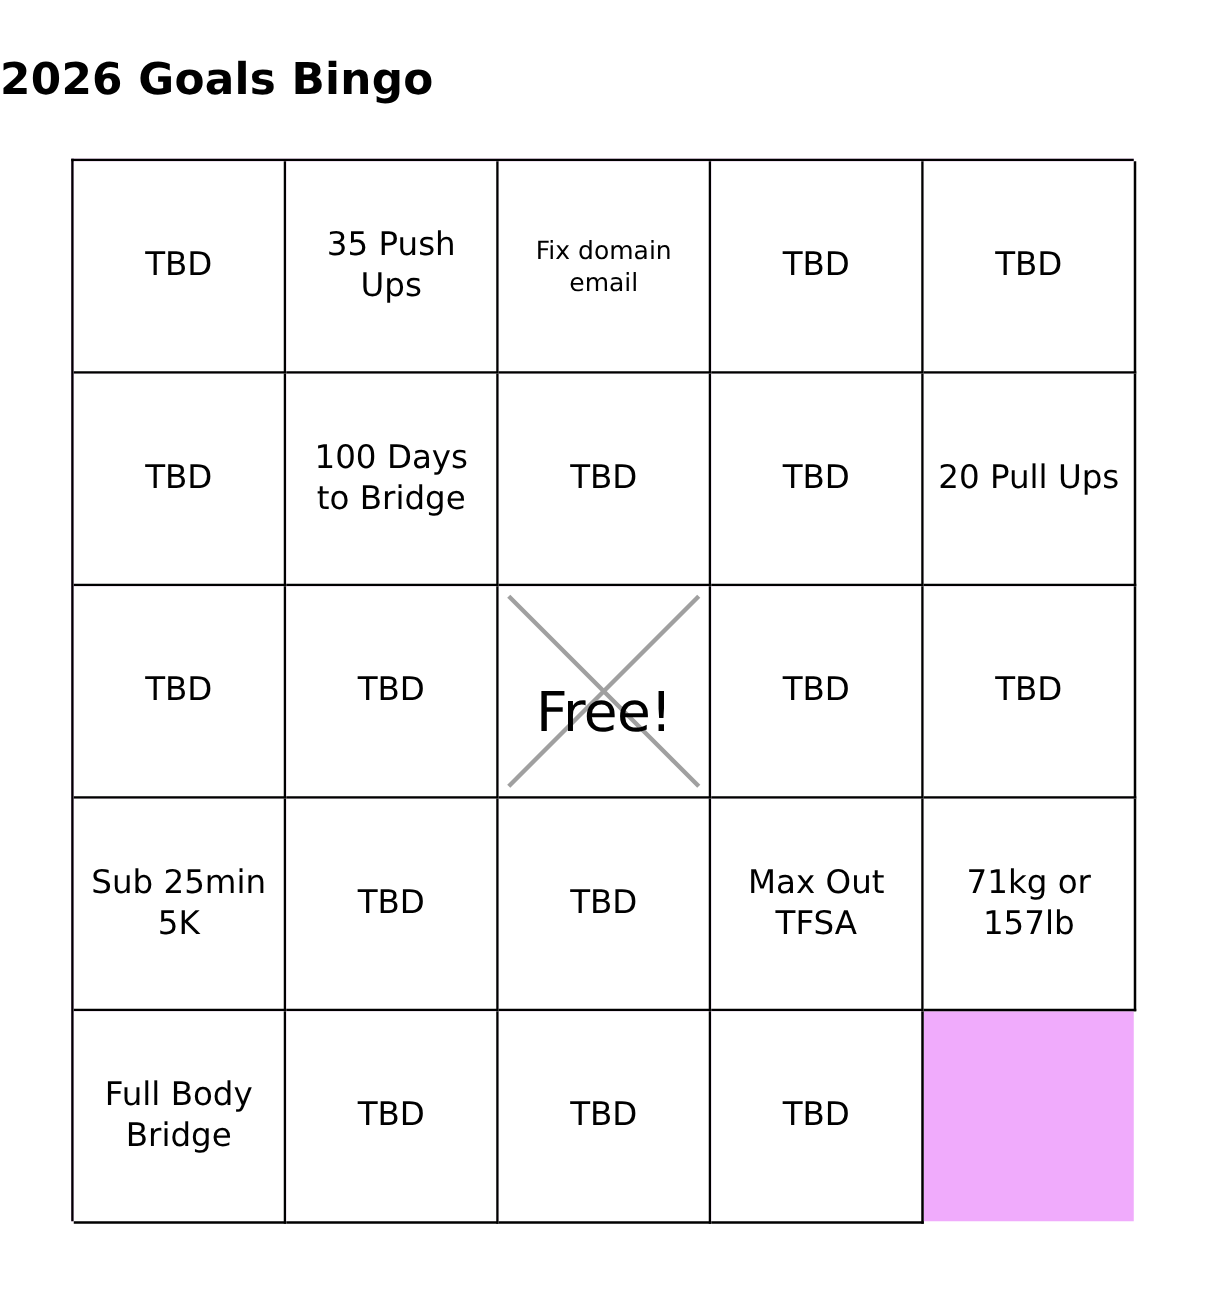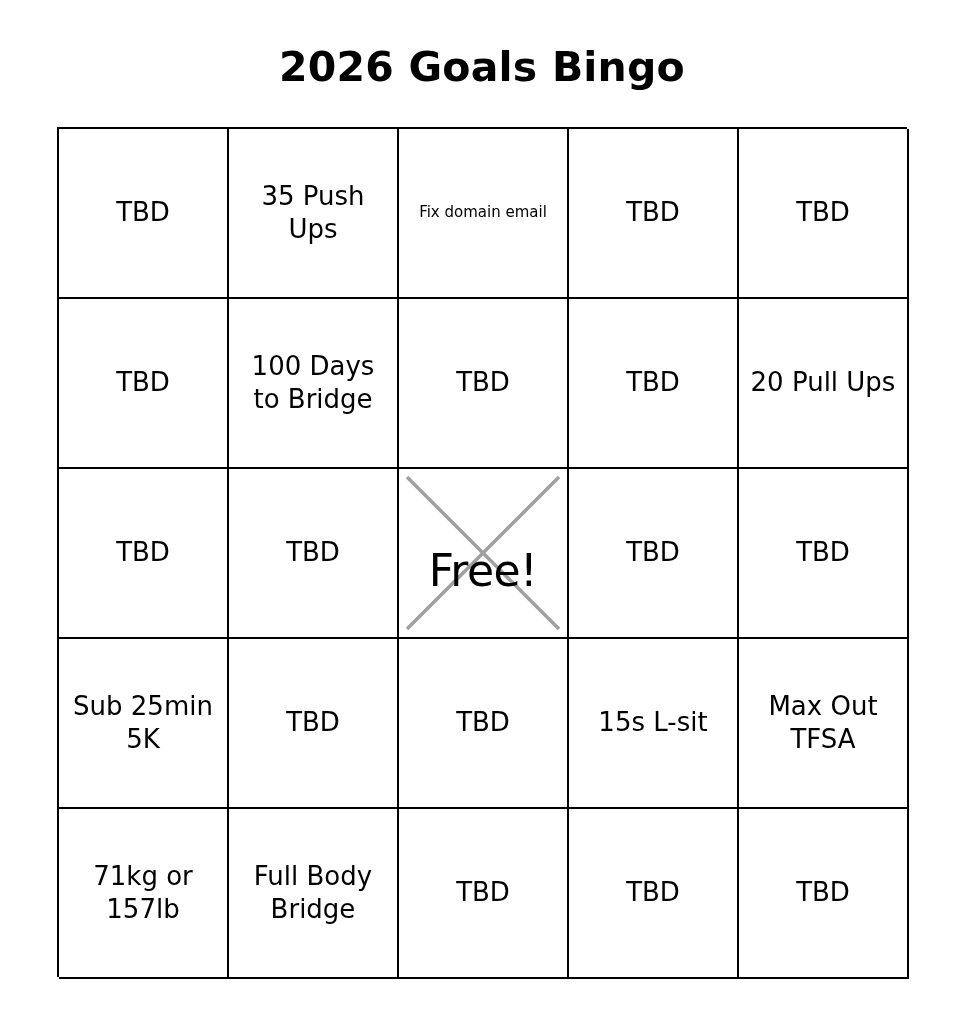--- a/index.html
+++ b/index.html
@@ -23,22 +23,21 @@
     position: relative;
     background: #ffffff;
   }
 
   
   .card-title {
     position: absolute;
     left: 0;
     top: 47px;
     width: 964px;
-    text-align: center;
-    font-size: 41px;
+    font-size: 35px;
     font-weight: bold;
     letter-spacing: 0.2px;
     line-height: 1.0;
     color: #000000;
     white-space: nowrap;
   }
 
   
   .bingo-grid {
     position: absolute;
@@ -75,21 +74,21 @@
     text-align: center;
     font-size: 26px;
     line-height: 1.28;
     font-weight: normal;
     color: #000000;
     word-wrap: break-word;
   }
 
   
   .bingo-cell.size-small .cell-text {
-    font-size: 15px;
+    font-size: 20px;
     line-height: 1.3;
   }
 
   
   .bingo-cell.free .cell-text {
     font-size: 44px;
     line-height: 1.05;
     letter-spacing: -0.5px;
     margin-top: 36px;
   }
@@ -165,23 +164,20 @@
       <div class="bingo-cell">
         <span class="cell-text">Sub 25min 5K</span>
       </div>
       <div class="bingo-cell">
         <span class="cell-text">TBD</span>
       </div>
       <div class="bingo-cell">
         <span class="cell-text">TBD</span>
       </div>
       <div class="bingo-cell">
-        <span class="cell-text">15s L-sit</span>
-      </div>
-      <div class="bingo-cell">
         <span class="cell-text">Max Out TFSA</span>
       </div>
       <div class="bingo-cell">
         <span class="cell-text">71kg or 157lb</span>
       </div>
       <div class="bingo-cell">
         <span class="cell-text">Full Body Bridge</span>
       </div>
       <div class="bingo-cell">
         <span class="cell-text">TBD</span>

